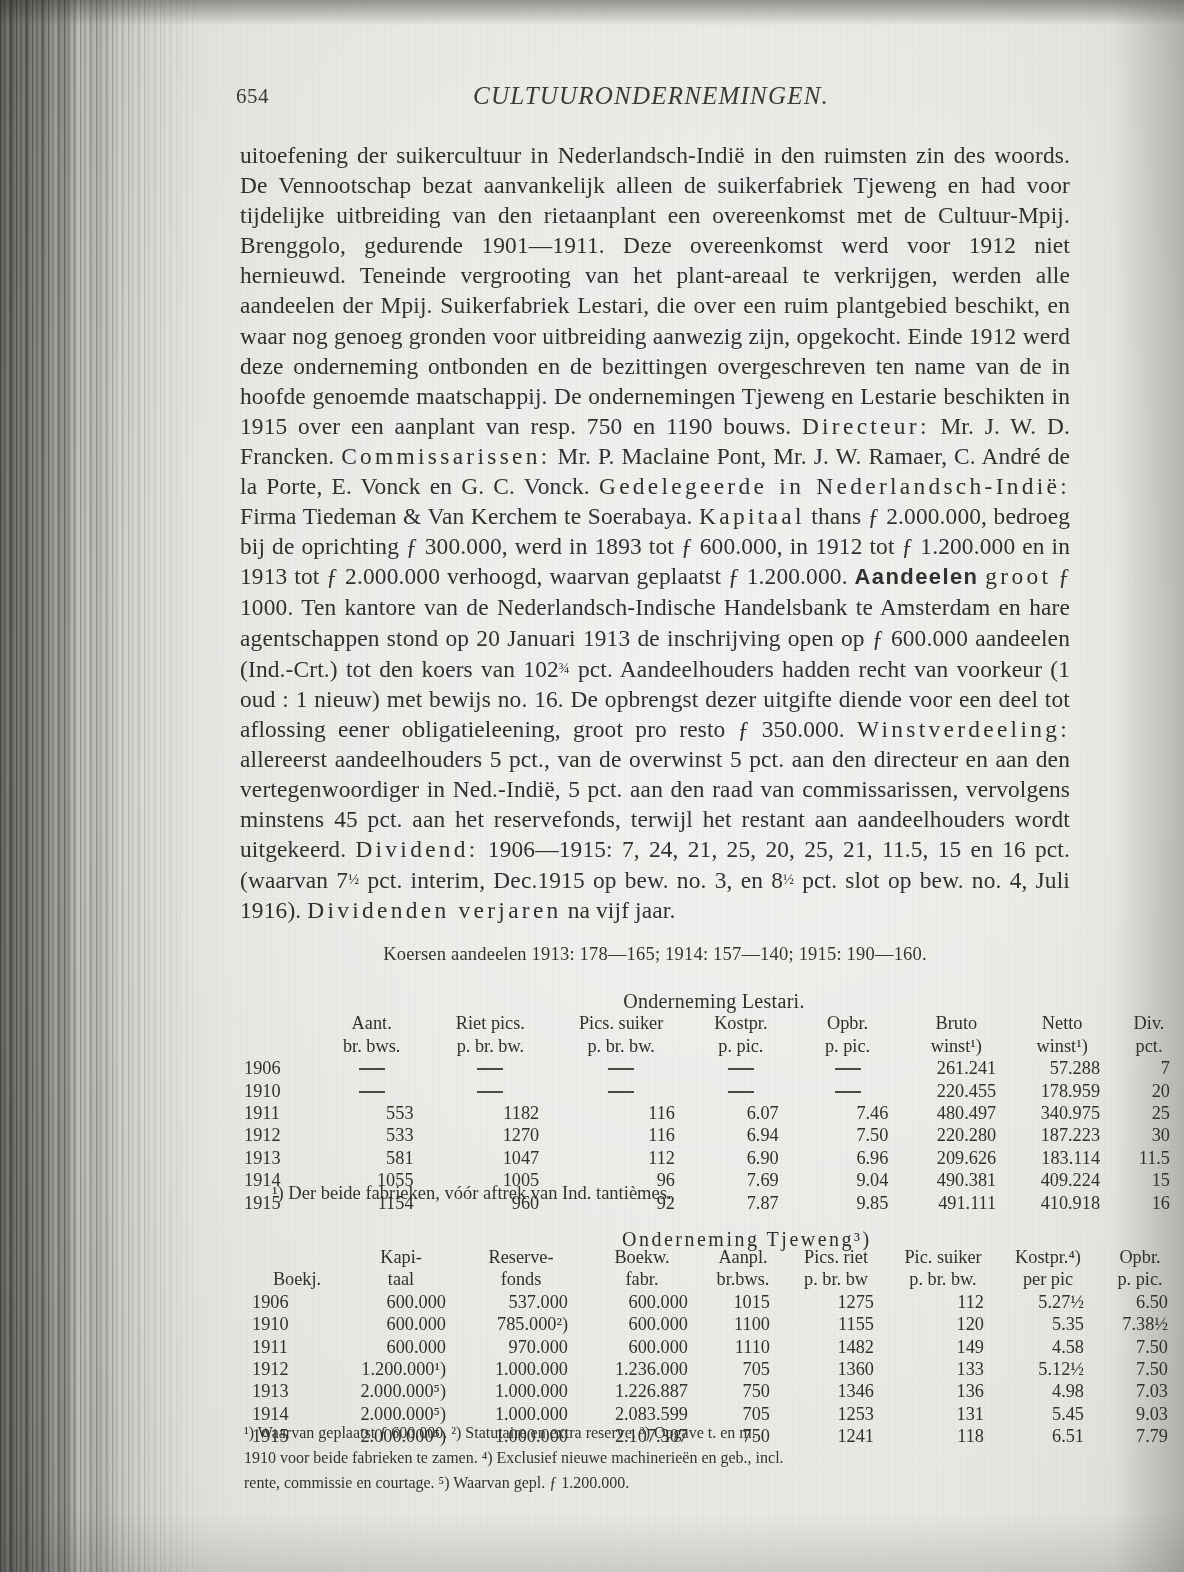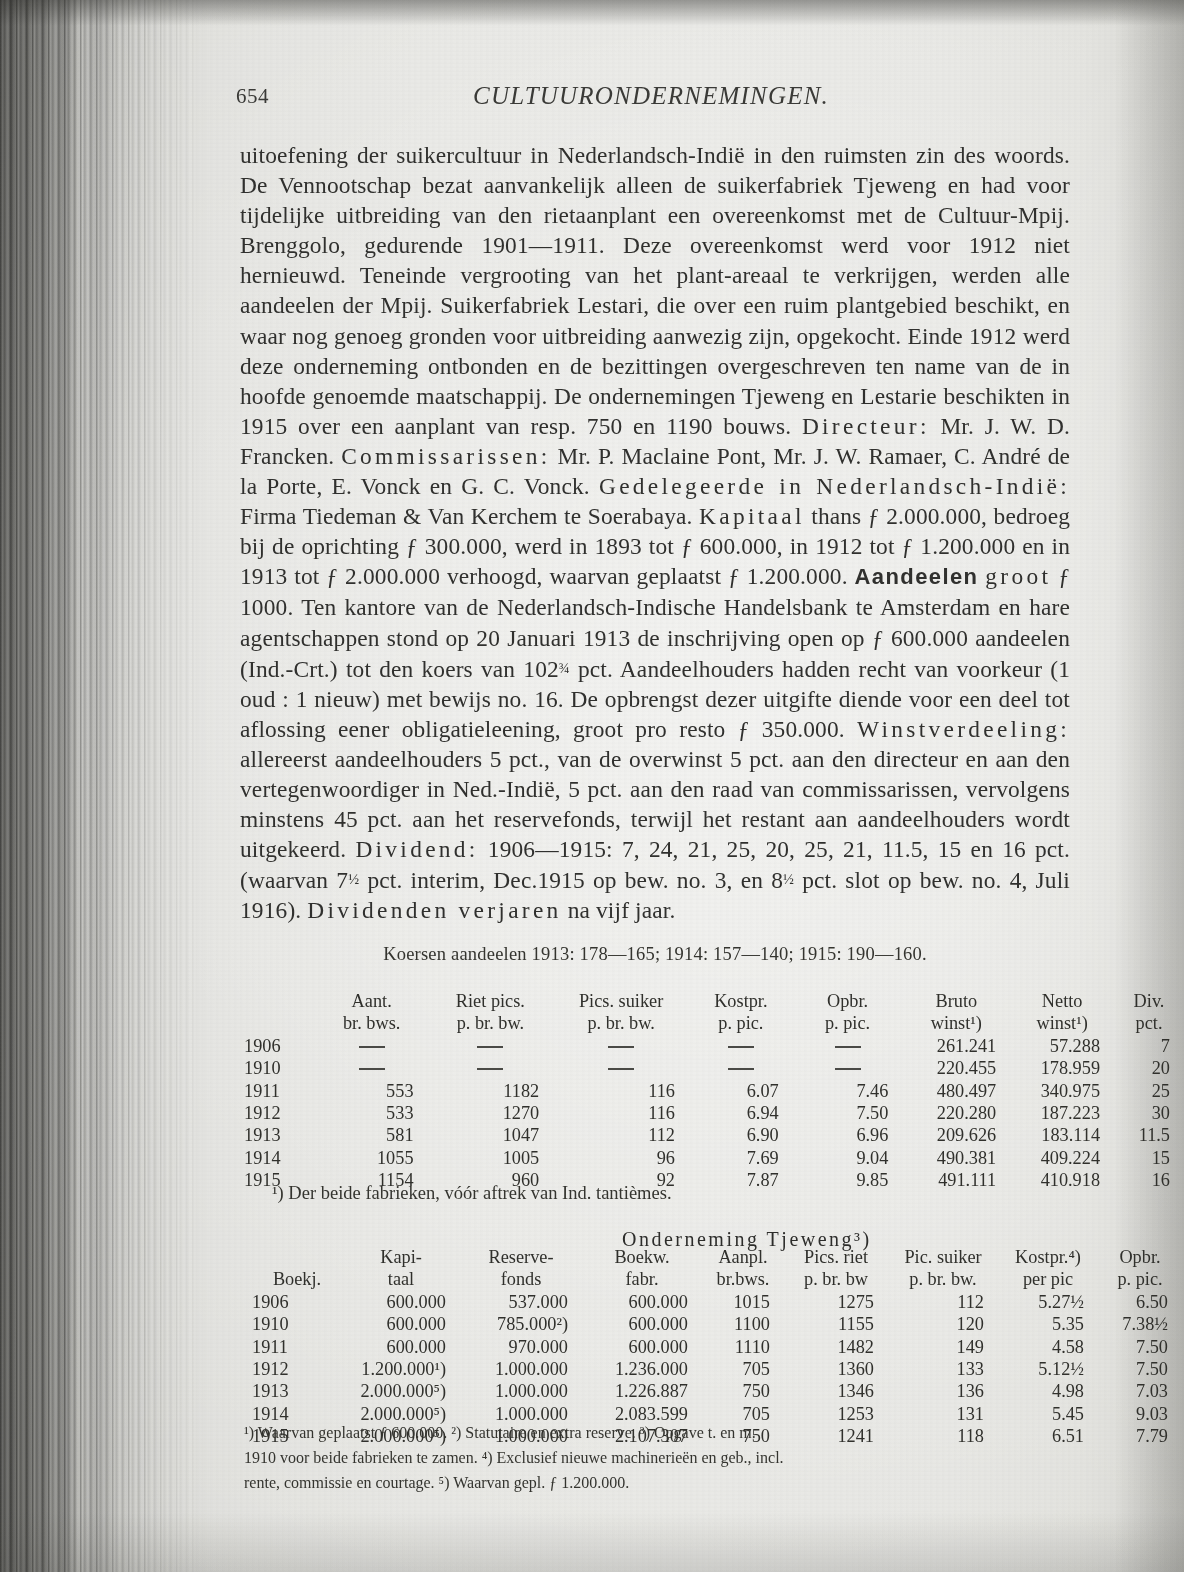--- a/index.html
+++ b/index.html
@@ -210,20 +210,23 @@
       <span>pct. interim, Dec.1915 op bew. no. 3, en 8</span><span class="frac">½</span>
       <span>pct. slot op bew. no. 4, Juli 1916).</span>
       <span class="sp">Dividenden verjaren</span>
       <span>na vijf jaar.</span></p>
     </div>
 
     <div class="koersen">Koersen aandeelen 1913: 178—165; 1914: 157—140; 1915: 190—160.</div>
 
     <table class="t table1">
       <tbody>
+          <tr>
+        <td class="tcap" colspan="9">Onderneming Lestari.</td>
+      </tr>
       <tr>
         <td class="c1 hc"></td>
         <td class="c2 hc">Aant.</td>
         <td class="c3 hc">Riet pics.</td>
         <td class="c4 hc">Pics. suiker</td>
         <td class="c5 hc">Kostpr.</td>
         <td class="c6 hc">Opbr.</td>
         <td class="c7 hc">Bruto</td>
         <td class="c8 hc">Netto</td>
         <td class="c9 hc">Div.</td>

